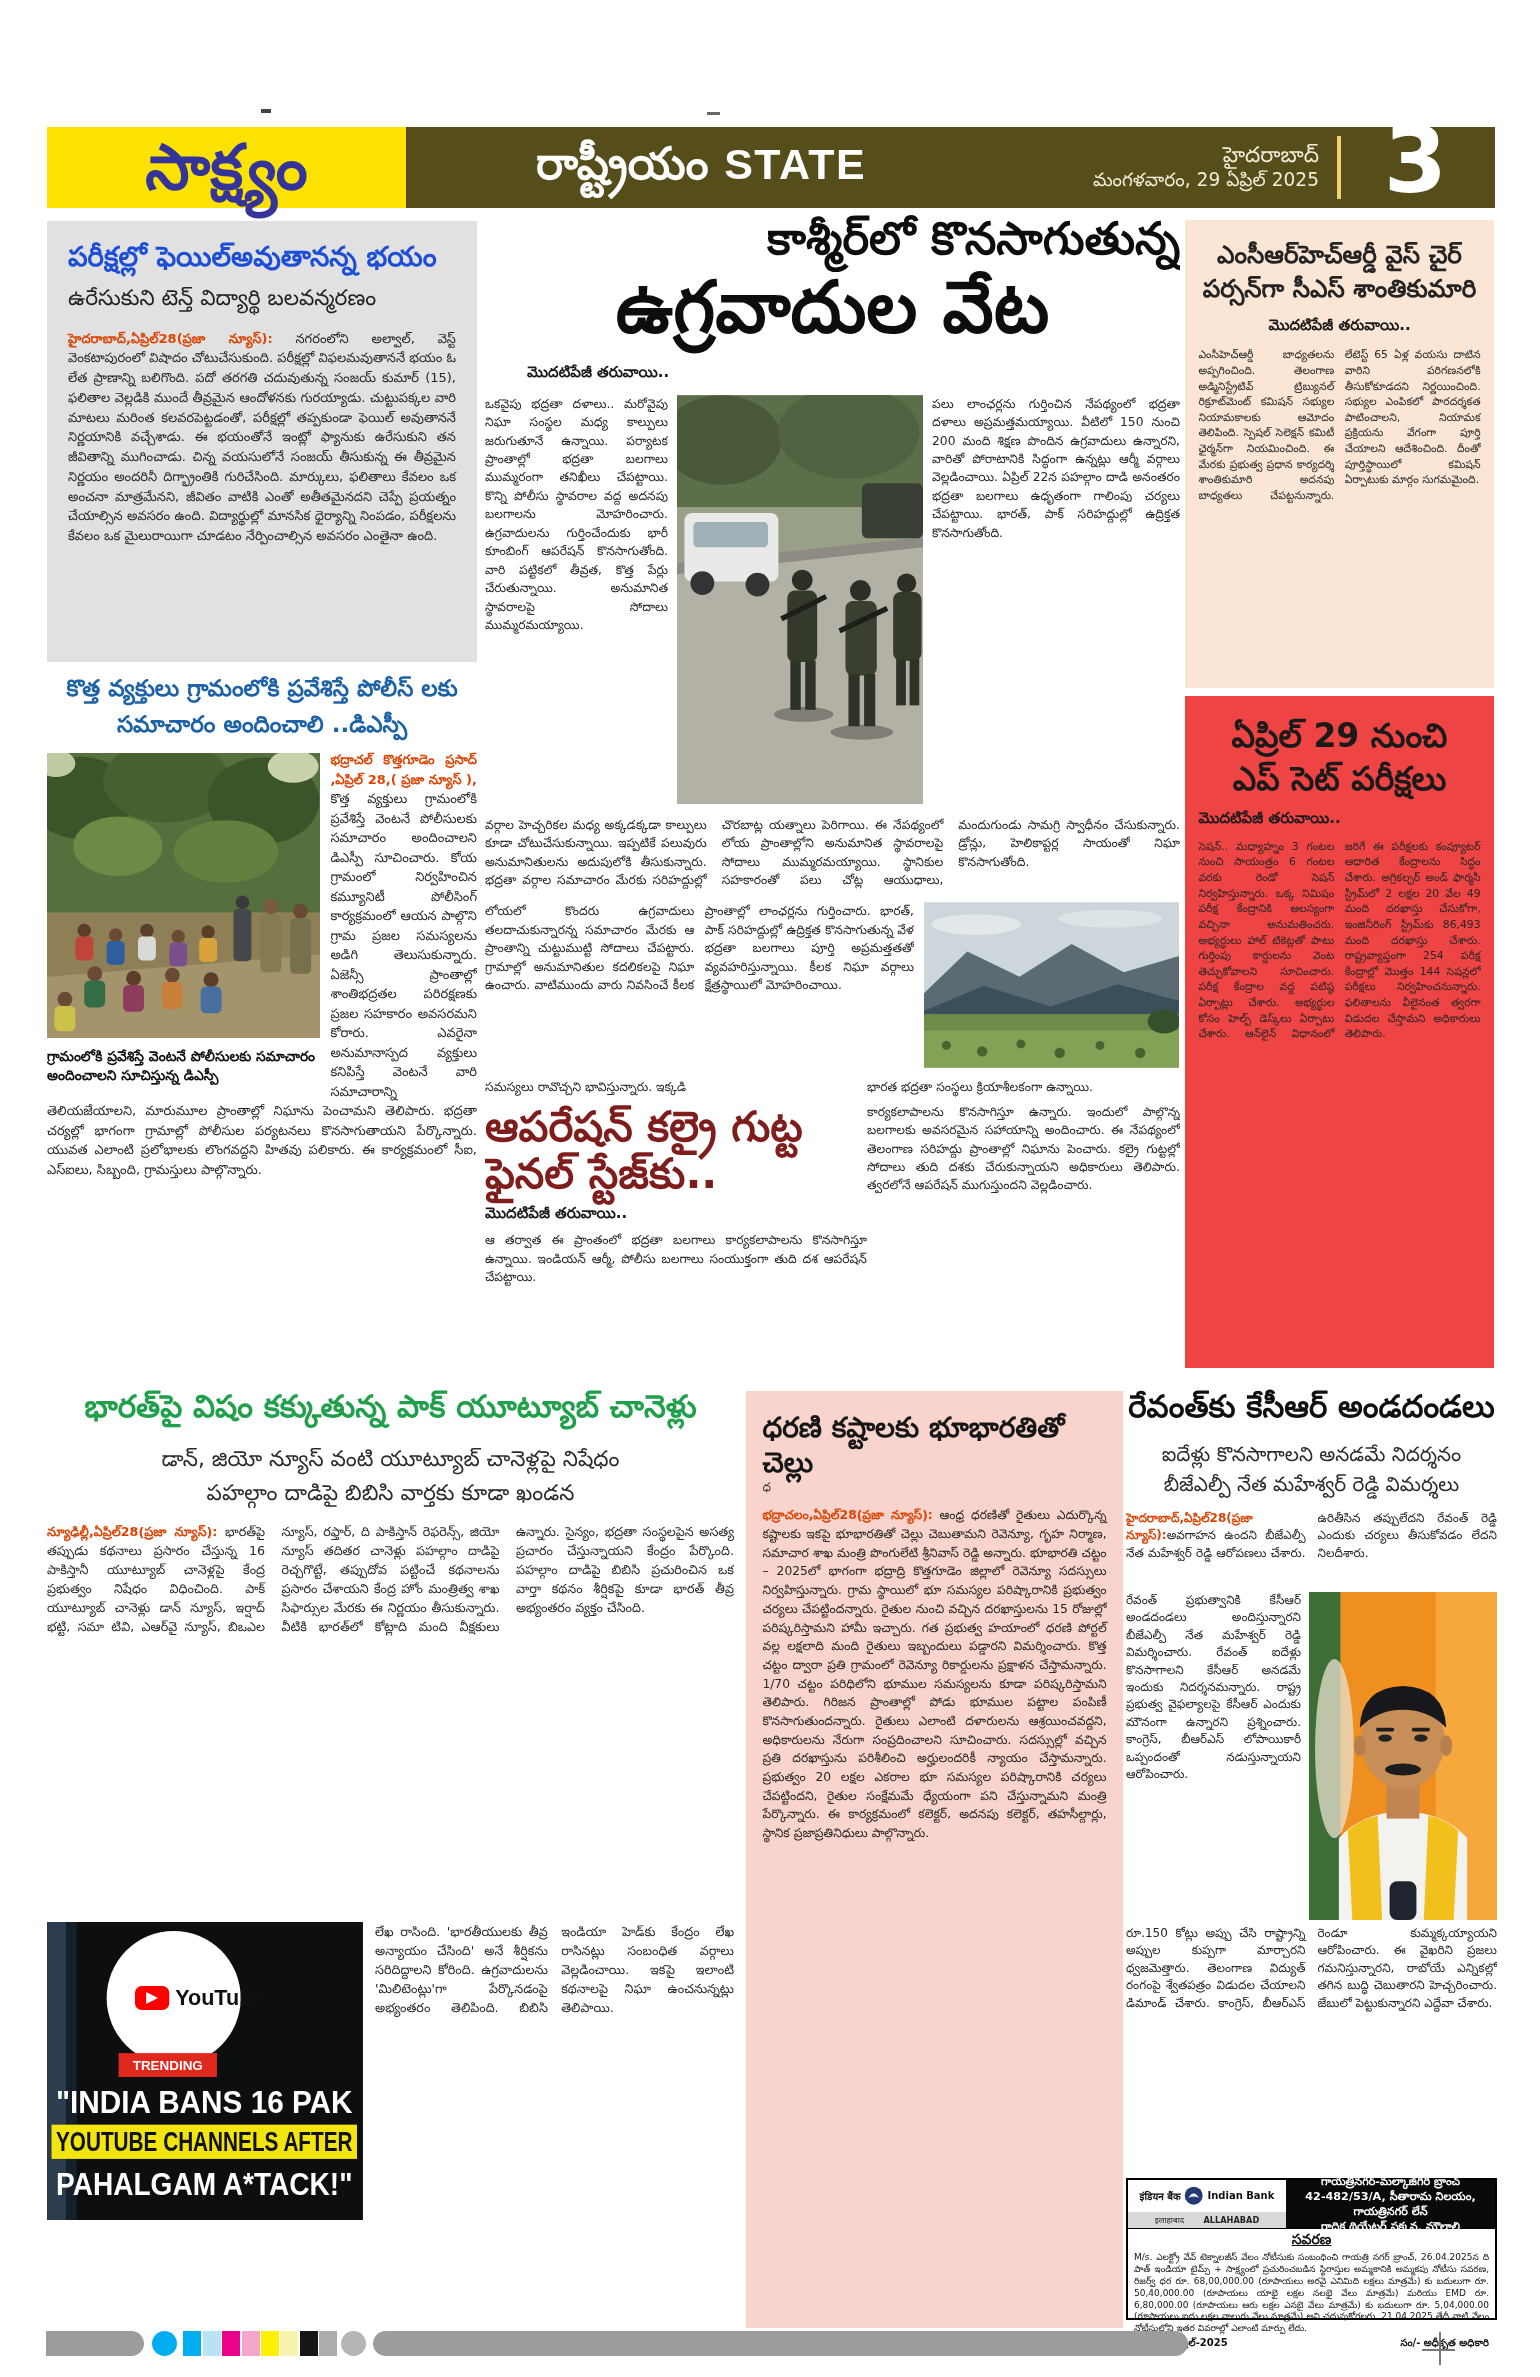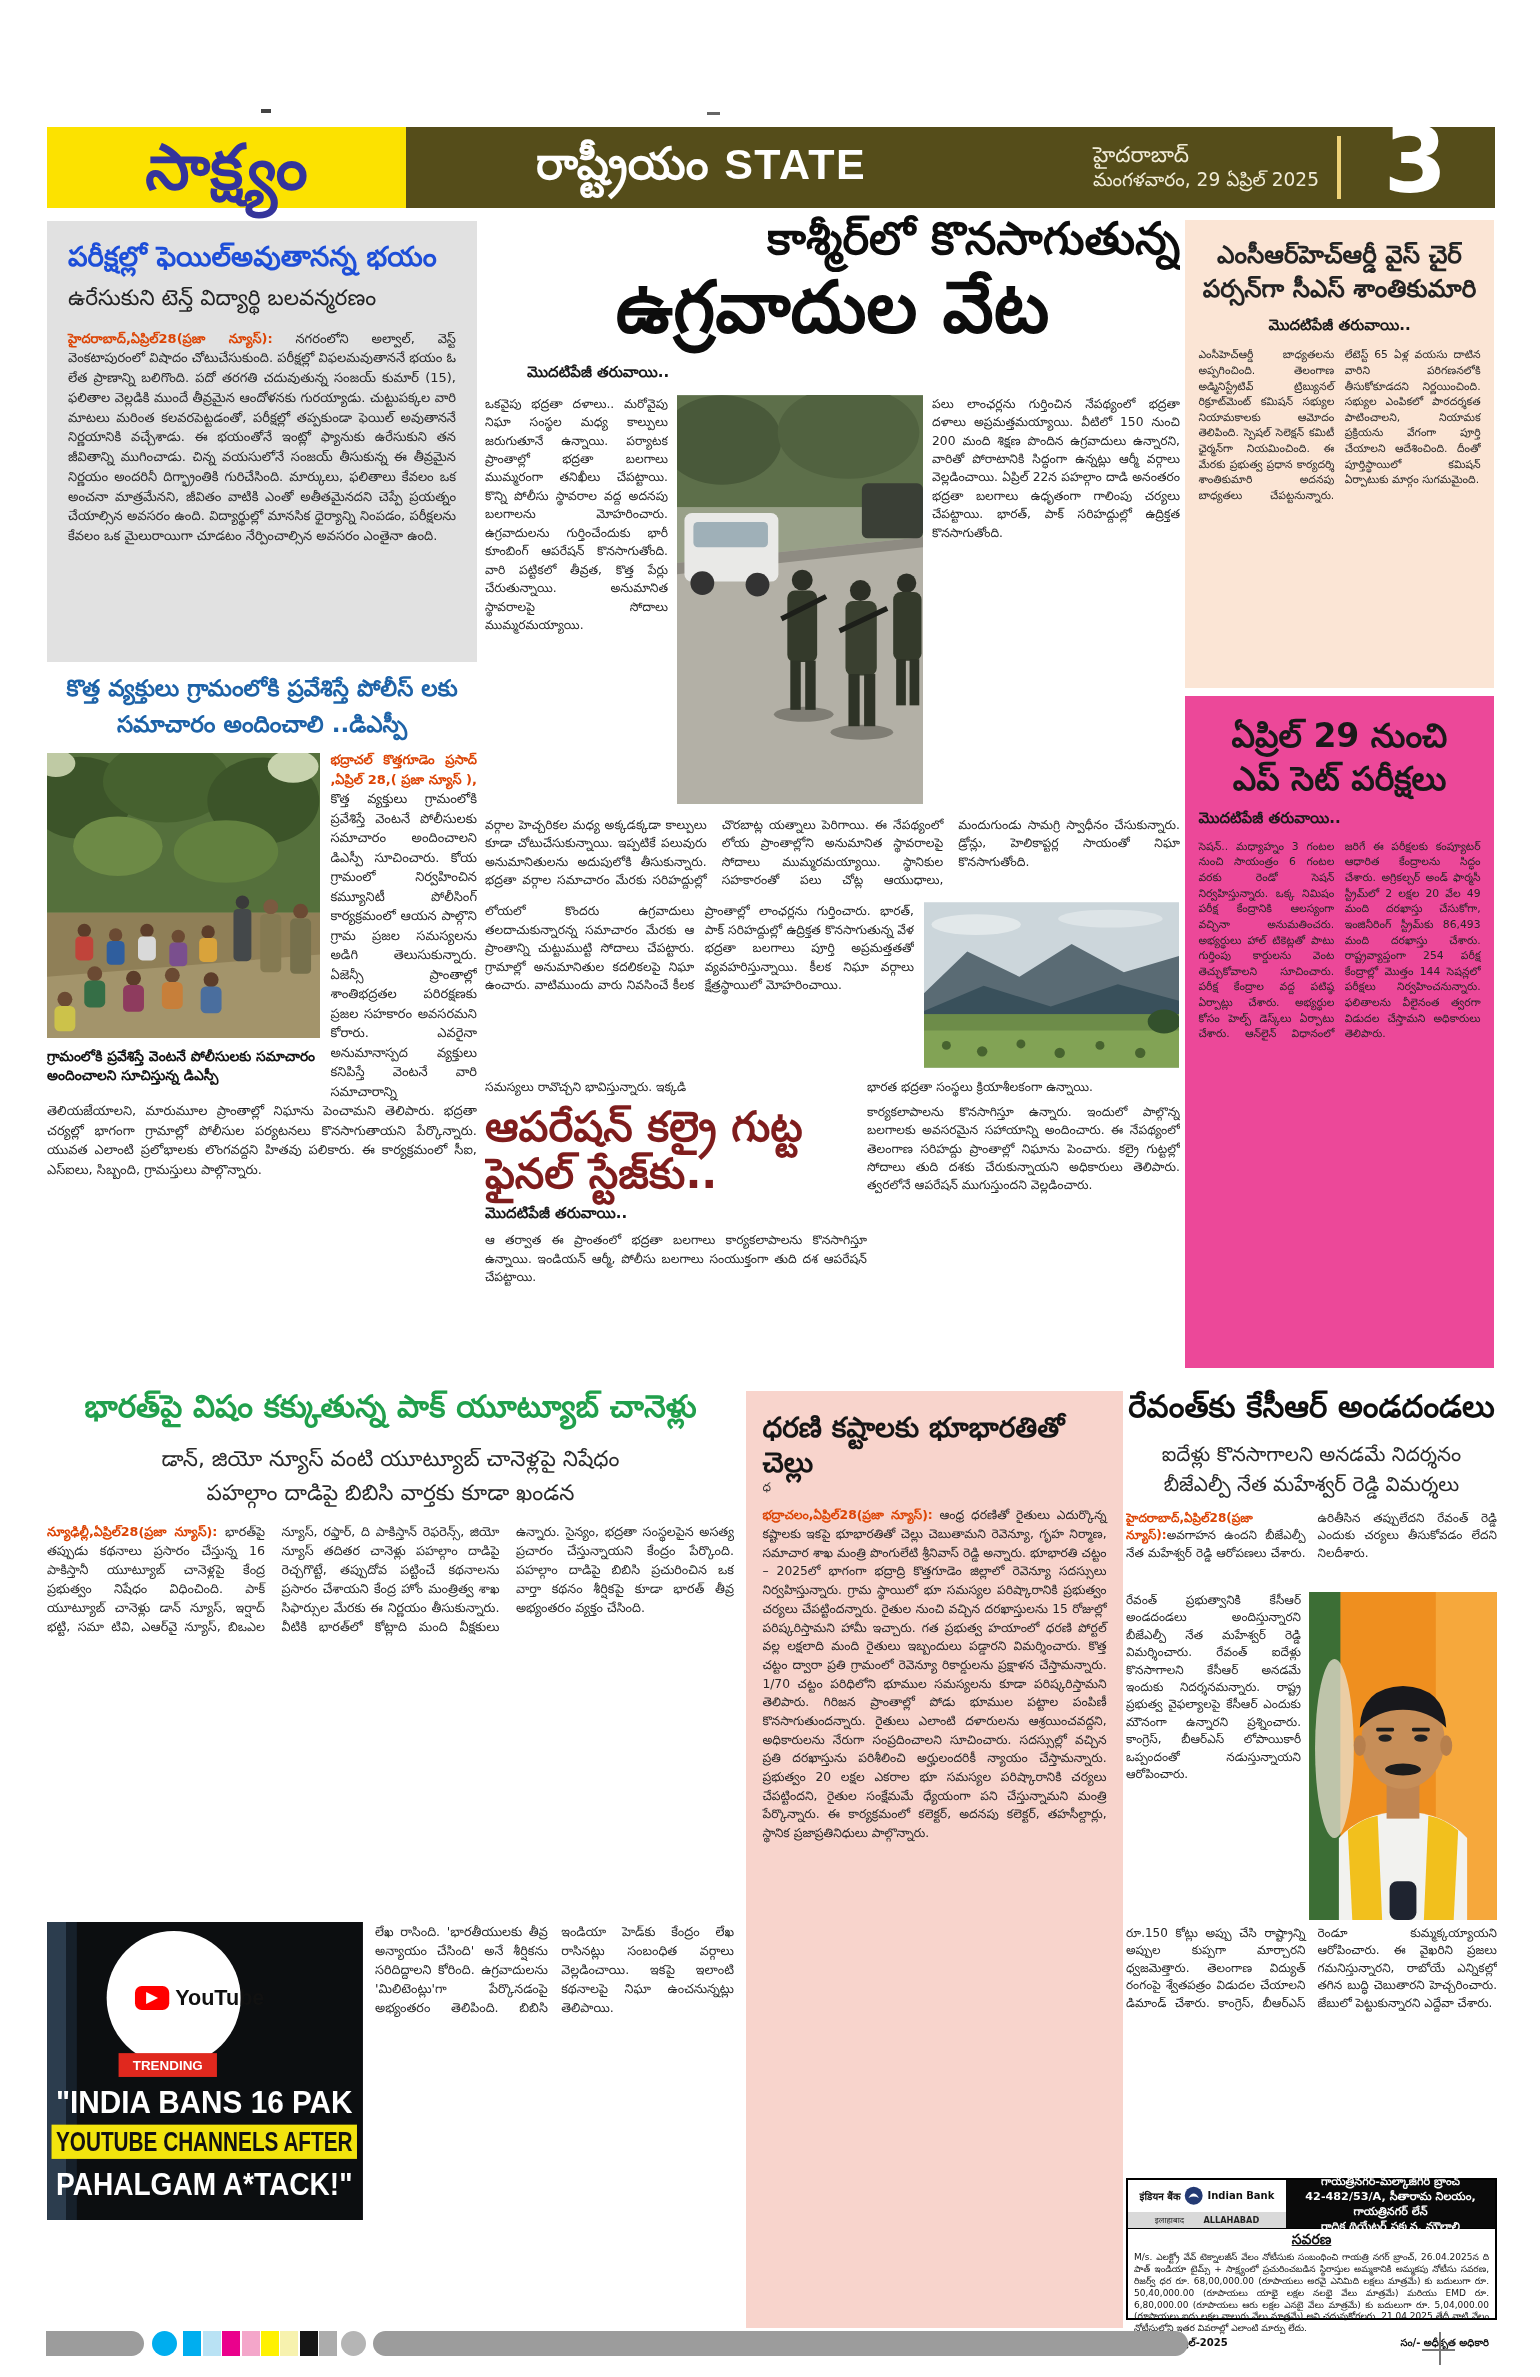--- a/index.html
+++ b/index.html
@@ -15,21 +15,21 @@
   .c2{column-count:2;column-gap:10.4px;}
   .c3{column-count:3;column-gap:16.4px;}
 
   
   #masthead{left:47px;top:127px;width:1448px;height:81px;display:flex;}
   .mh-yellow{width:359px;height:81px;background:#FCE200;display:flex;align-items:center;justify-content:center;}
   .mh-name{font-size:63px;font-weight:bold;color:#34349B;line-height:1;}
   .mh-olive{flex:1;height:81px;background:#554D1A;position:relative;}
   .mh-section{position:absolute;left:130px;top:10.4px;color:#fff;font-size:45px;font-weight:bold;white-space:nowrap;}
   .mh-section .eng{font-family:Liberation Sans, sans-serif;font-size:43px;font-weight:bold;letter-spacing:1.5px;}
-  .mh-right{position:absolute;right:176px;top:15px;color:#F2EDD8;}
+  .mh-right{position:absolute;right:176px;top:15px;text-align:right;color:#F2EDD8;}
   .mh-city{font-size:21.6px;line-height:1.2;}
   .mh-date{font-size:18.6px;line-height:1.3;}
   .mh-div{position:absolute;right:154px;top:9px;width:4.5px;height:63px;background:#EFD277;}
   .mh-page{position:absolute;right:48px;top:-12px;color:#fff;font-size:91px;font-weight:bold;line-height:1;}
 
   
   #left-top{left:47px;top:221px;width:430px;height:441px;background:#E1E1E1;box-sizing:border-box;padding:19.4px 21px;}
   .lt-h{font-size:27.6px;font-weight:bold;color:#1d4ed8;line-height:1.25;}
   .lt-sub{font-size:21.6px;color:#222;margin-top:10.4px;}
   .lt-body{margin-top:13.4px;font-size:13px;line-height:1.52;color:#262626;}
@@ -45,21 +45,21 @@
   .rowA{margin-top:10.4px;display:flex;gap:9px;height:415px;}
   .rowB{margin-top:6px;height:79px;column-count:3;column-gap:15px;}
   .rowC{margin-top:7.5px;display:flex;gap:10.4px;height:167px;}
   .rowD{margin-top:9px;display:flex;height:274px;}
   .op-h{font-size:42px;font-weight:bold;color:#7f1d1d;line-height:1.12;}
 
   
   #right-peach{left:1185px;top:220px;width:309px;height:468px;background:#FBE5D5;box-sizing:border-box;padding:18px 13.4px;}
   .rp-h{text-align:center;font-size:24.6px;font-weight:bold;color:#242424;line-height:1.4;}
   .box-cont{text-align:center;font-weight:bold;font-size:15px;margin-top:9px;color:#1a1a1a;}
-  #right-green{left:1185px;top:696px;width:309px;height:672px;background:#ec4899;box-sizing:border-box;padding:19.4px 13.4px;}
+  #right-green{left:1185px;top:696px;width:309px;height:672px;background:#ef4444;box-sizing:border-box;padding:19.4px 13.4px;}
   .rg-h{text-align:center;font-size:33px;font-weight:bold;color:#1a1a1a;line-height:1.3;}
 
   
   #bl-art{left:47px;top:1388px;width:687px;height:938px;}
   .bl-h{text-align:center;font-size:31px;font-weight:bold;color:#21A04C;}
   .bl-sub{text-align:center;font-size:21.6px;color:#2b2b2b;line-height:1.35;}
   .bl-bodytop{margin-top:15px;height:394px;}
   .bl-bottom{margin-top:6px;display:flex;gap:12px;}
 
   

